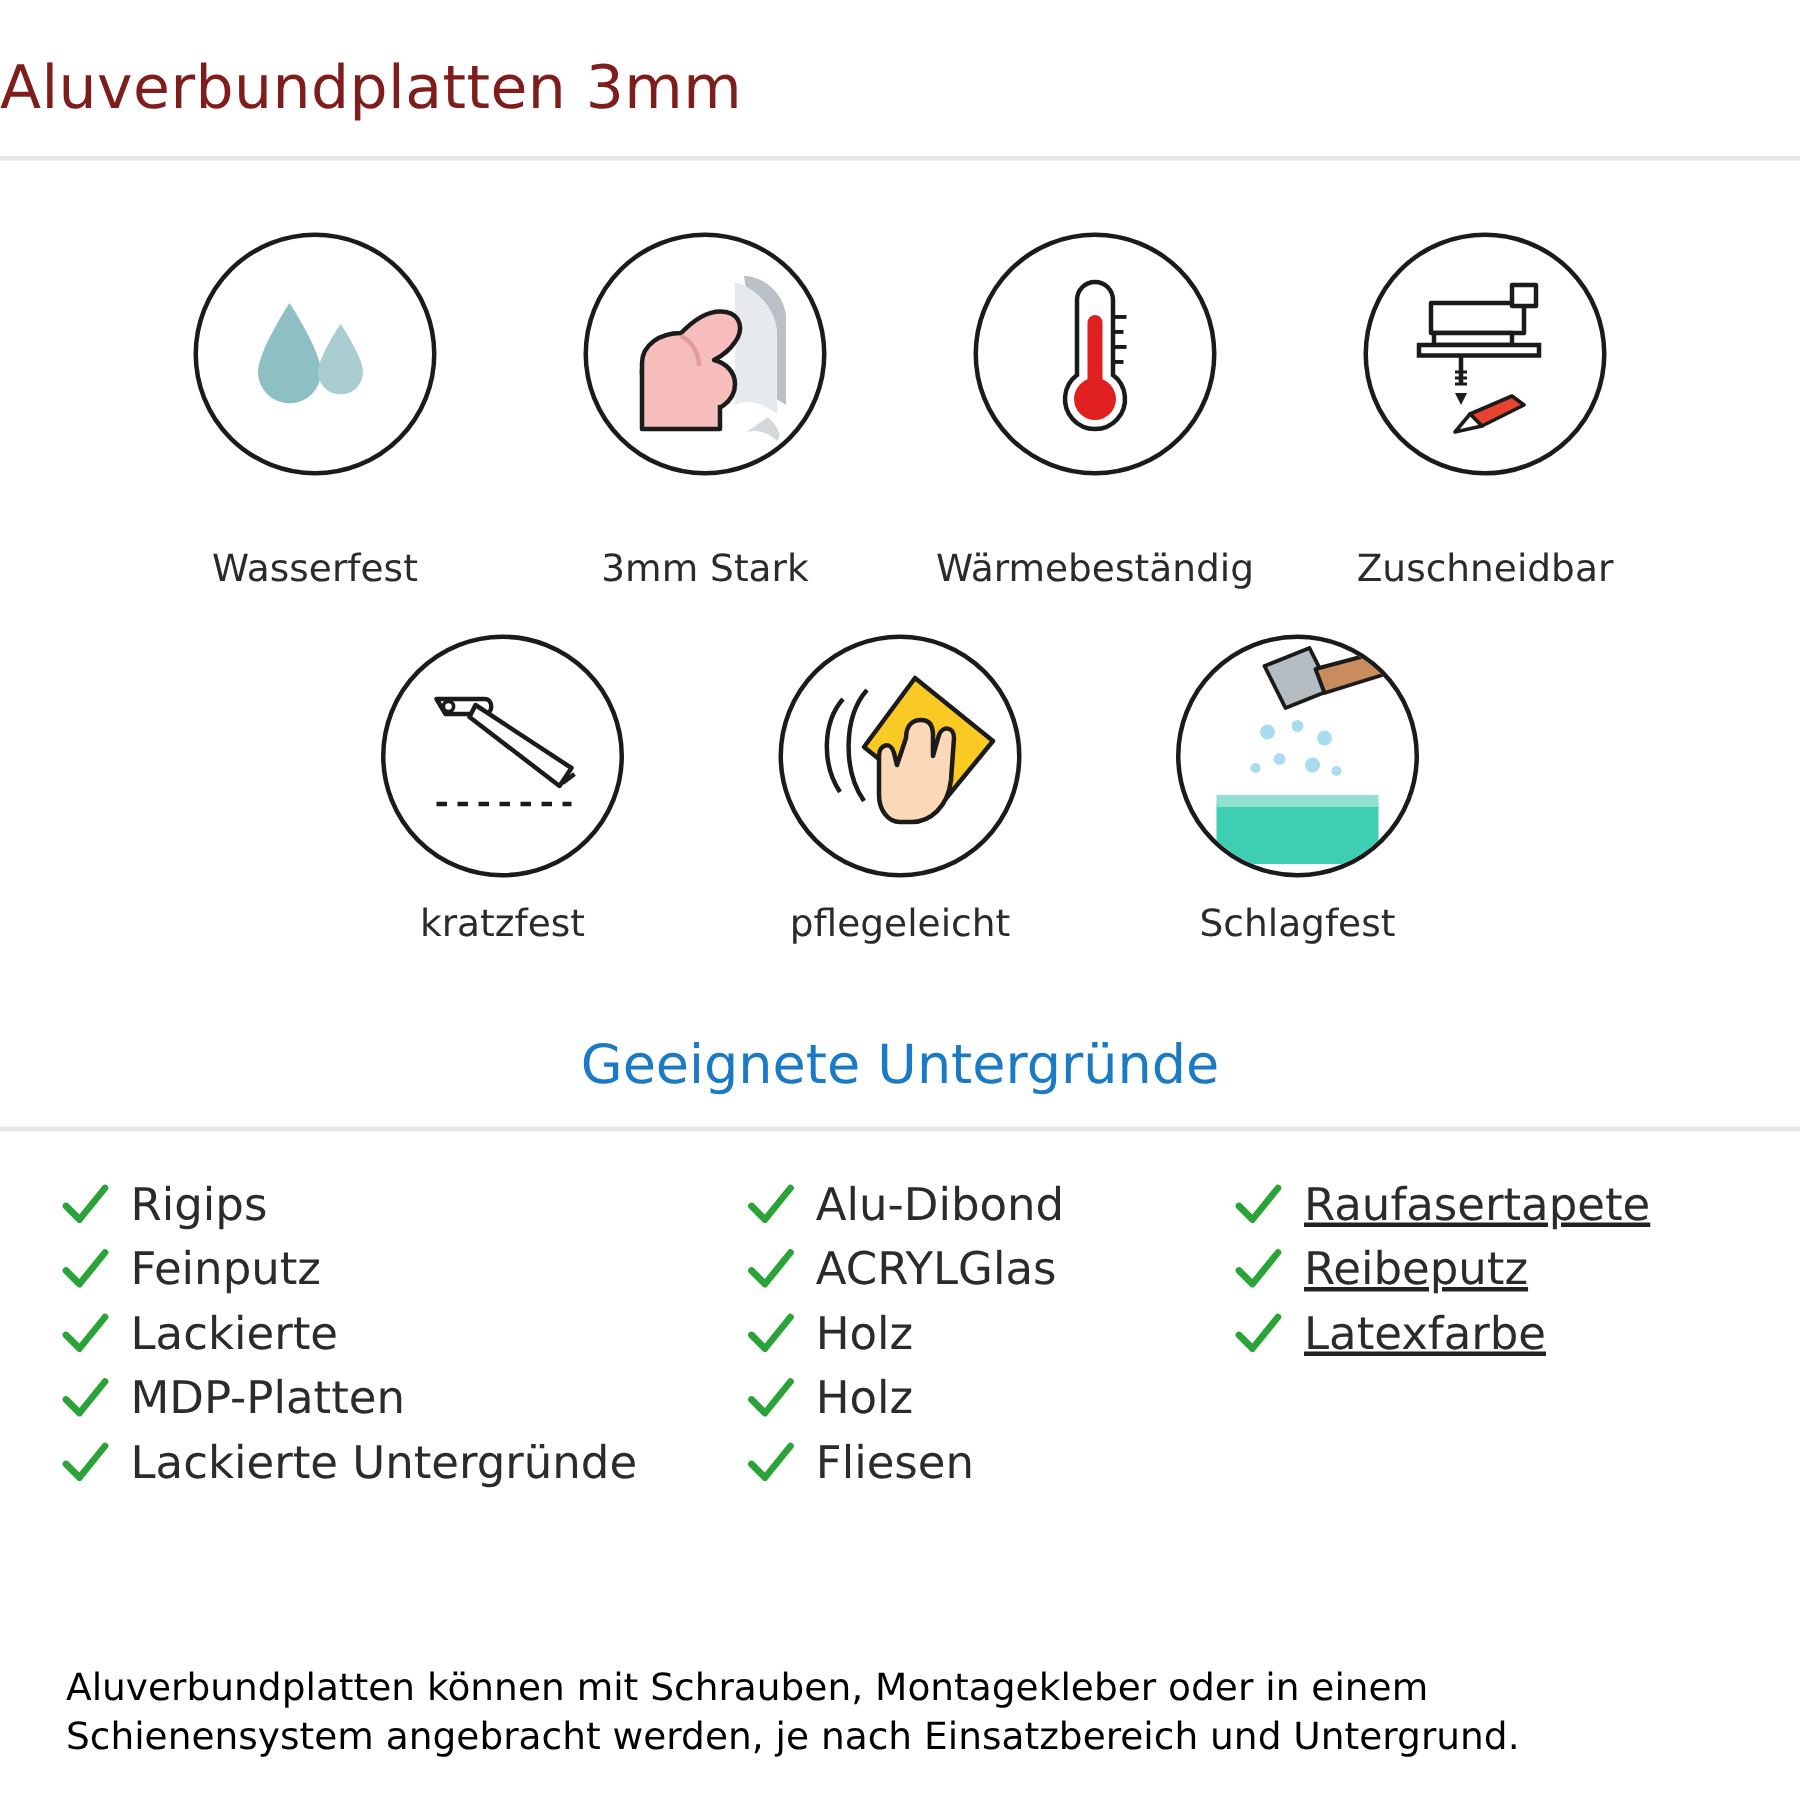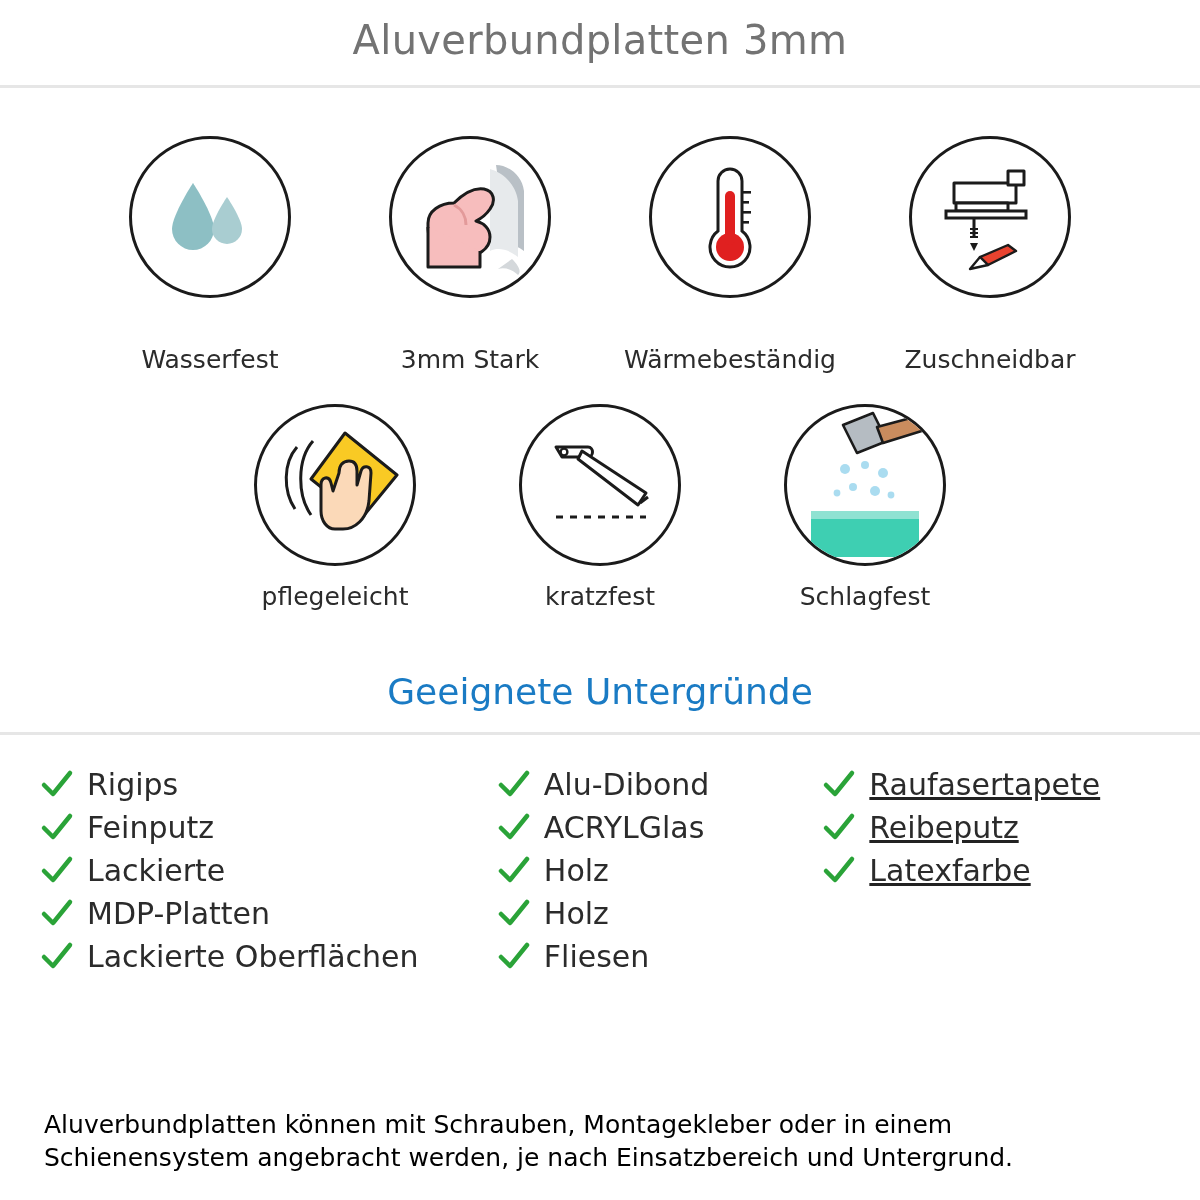--- a/index.html
+++ b/index.html
@@ -16,26 +16,25 @@
   }
   .page {
     width: 1200px;
     height: 1200px;
     position: relative;
     box-sizing: border-box;
   }
 
   
   .title {
-    text-align: center;
-    color: #737373;
+    color: #7f1d1d;
     font-size: 40px;
     font-weight: 400;
     letter-spacing: 0.3px;
-    padding-top: 17px;
+    padding-top: 36px;
     padding-bottom: 22px;
   }
   .divider {
     height: 3px;
     background: #e6e6e6;
     width: 100%;
   }
 
   
   .features {
@@ -193,41 +192,41 @@
         </div>
         <div class="feature-label">Zuschneidbar</div>
       </div>
     </div>
 
     <div class="feature-row row2">
 
       <div class="feature">
         <div class="circle">
           <svg class="icon-svg" width="156" height="156" viewBox="0 0 156 156">
+            <path d="M34 40 L66 40 C72 40 72 50 66 50 L40 50 Z" fill="#ffffff" stroke="#1b1b1b" stroke-width="3" stroke-linejoin="round"></path>
+            <circle cx="42" cy="45" r="3.4" fill="none" stroke="#1b1b1b" stroke-width="2.4"></circle>
+            <path d="M60 44 L124 86 L116 98 L56 52 Z" fill="#ffffff" stroke="#1b1b1b" stroke-width="3" stroke-linejoin="round"></path>
+            <path d="M118 96 L126 90" stroke="#1b1b1b" stroke-width="3"></path>
+            <path d="M34 110 L124 110" stroke="#1b1b1b" stroke-width="3" stroke-dasharray="7 7"></path>
+          </svg>
+        </div>
+        <div class="feature-label">kratzfest</div>
+      </div>
+
+      <div class="feature">
+        <div class="circle">
+          <svg class="icon-svg" width="156" height="156" viewBox="0 0 156 156">
             <path d="M28 30 L128 30 L128 130 L28 130 Z" fill="#ffffff"></path>
             <path d="M40 40 C26 56 26 84 38 102" fill="none" stroke="#1b1b1b" stroke-width="3"></path>
             <path d="M56 34 C40 52 40 88 54 108" fill="none" stroke="#1b1b1b" stroke-width="3"></path>
             <path d="M88 26 L140 68 L104 112 L54 72 Z" fill="#f9ca24" stroke="#1b1b1b" stroke-width="3" stroke-linejoin="round"></path>
             <path d="M82 66 C82 58 86 54 92 54 C98 54 100 58 100 64 L100 78 L104 64 C106 58 114 58 114 66 L112 94 C110 112 98 122 86 122 L78 122 C70 122 64 114 64 104 L64 78 C64 70 72 68 74 76 L76 84 Z" fill="#fbd9b8" stroke="#1b1b1b" stroke-width="3" stroke-linejoin="round"></path>
           </svg>
         </div>
         <div class="feature-label">pflegeleicht</div>
-      </div>
-
-      <div class="feature">
-        <div class="circle">
-          <svg class="icon-svg" width="156" height="156" viewBox="0 0 156 156">
-            <path d="M34 40 L66 40 C72 40 72 50 66 50 L40 50 Z" fill="#ffffff" stroke="#1b1b1b" stroke-width="3" stroke-linejoin="round"></path>
-            <circle cx="42" cy="45" r="3.4" fill="none" stroke="#1b1b1b" stroke-width="2.4"></circle>
-            <path d="M60 44 L124 86 L116 98 L56 52 Z" fill="#ffffff" stroke="#1b1b1b" stroke-width="3" stroke-linejoin="round"></path>
-            <path d="M118 96 L126 90" stroke="#1b1b1b" stroke-width="3"></path>
-            <path d="M34 110 L124 110" stroke="#1b1b1b" stroke-width="3" stroke-dasharray="7 7"></path>
-          </svg>
-        </div>
-        <div class="feature-label">kratzfest</div>
       </div>
 
       <div class="feature">
         <div class="circle">
           <svg class="icon-svg" width="156" height="156" viewBox="0 0 156 156">
             <path d="M56 18 L86 6 L100 34 L70 46 Z" fill="#b5bcc2" stroke="#1b1b1b" stroke-width="2.6" stroke-linejoin="round"></path>
             <path d="M90 20 L150 4 L154 18 L96 36 Z" fill="#c98c5e" stroke="#1b1b1b" stroke-width="2.6" stroke-linejoin="round"></path>
             <path d="M24 110 L132 110 L132 150 L24 150 Z" fill="#3ecfb2"></path>
             <path d="M24 104 L132 104 L132 112 L24 112 Z" fill="#8fe2d2"></path>
             <g fill="#aadcf0">
@@ -283,21 +282,21 @@
             </svg>
         </span>
         <span>MDP-Platten</span>
       </div>
       <div class="sub-item">
         <span class="check">
           <svg width="34" height="34" viewBox="0 0 34 34">
               <path d="M4 17 L13 26 L30 5" fill="none" stroke="#2aa338" stroke-width="4.5" stroke-linecap="round" stroke-linejoin="round"></path>
             </svg>
         </span>
-        <span>Lackierte Oberflächen</span>
+        <span>Lackierte Untergründe</span>
       </div>
     </div>
 
     <div class="sub-col c2">
       <div class="sub-item">
         <span class="check">
           <svg width="34" height="34" viewBox="0 0 34 34">
               <path d="M4 17 L13 26 L30 5" fill="none" stroke="#2aa338" stroke-width="4.5" stroke-linecap="round" stroke-linejoin="round"></path>
             </svg>
         </span>

